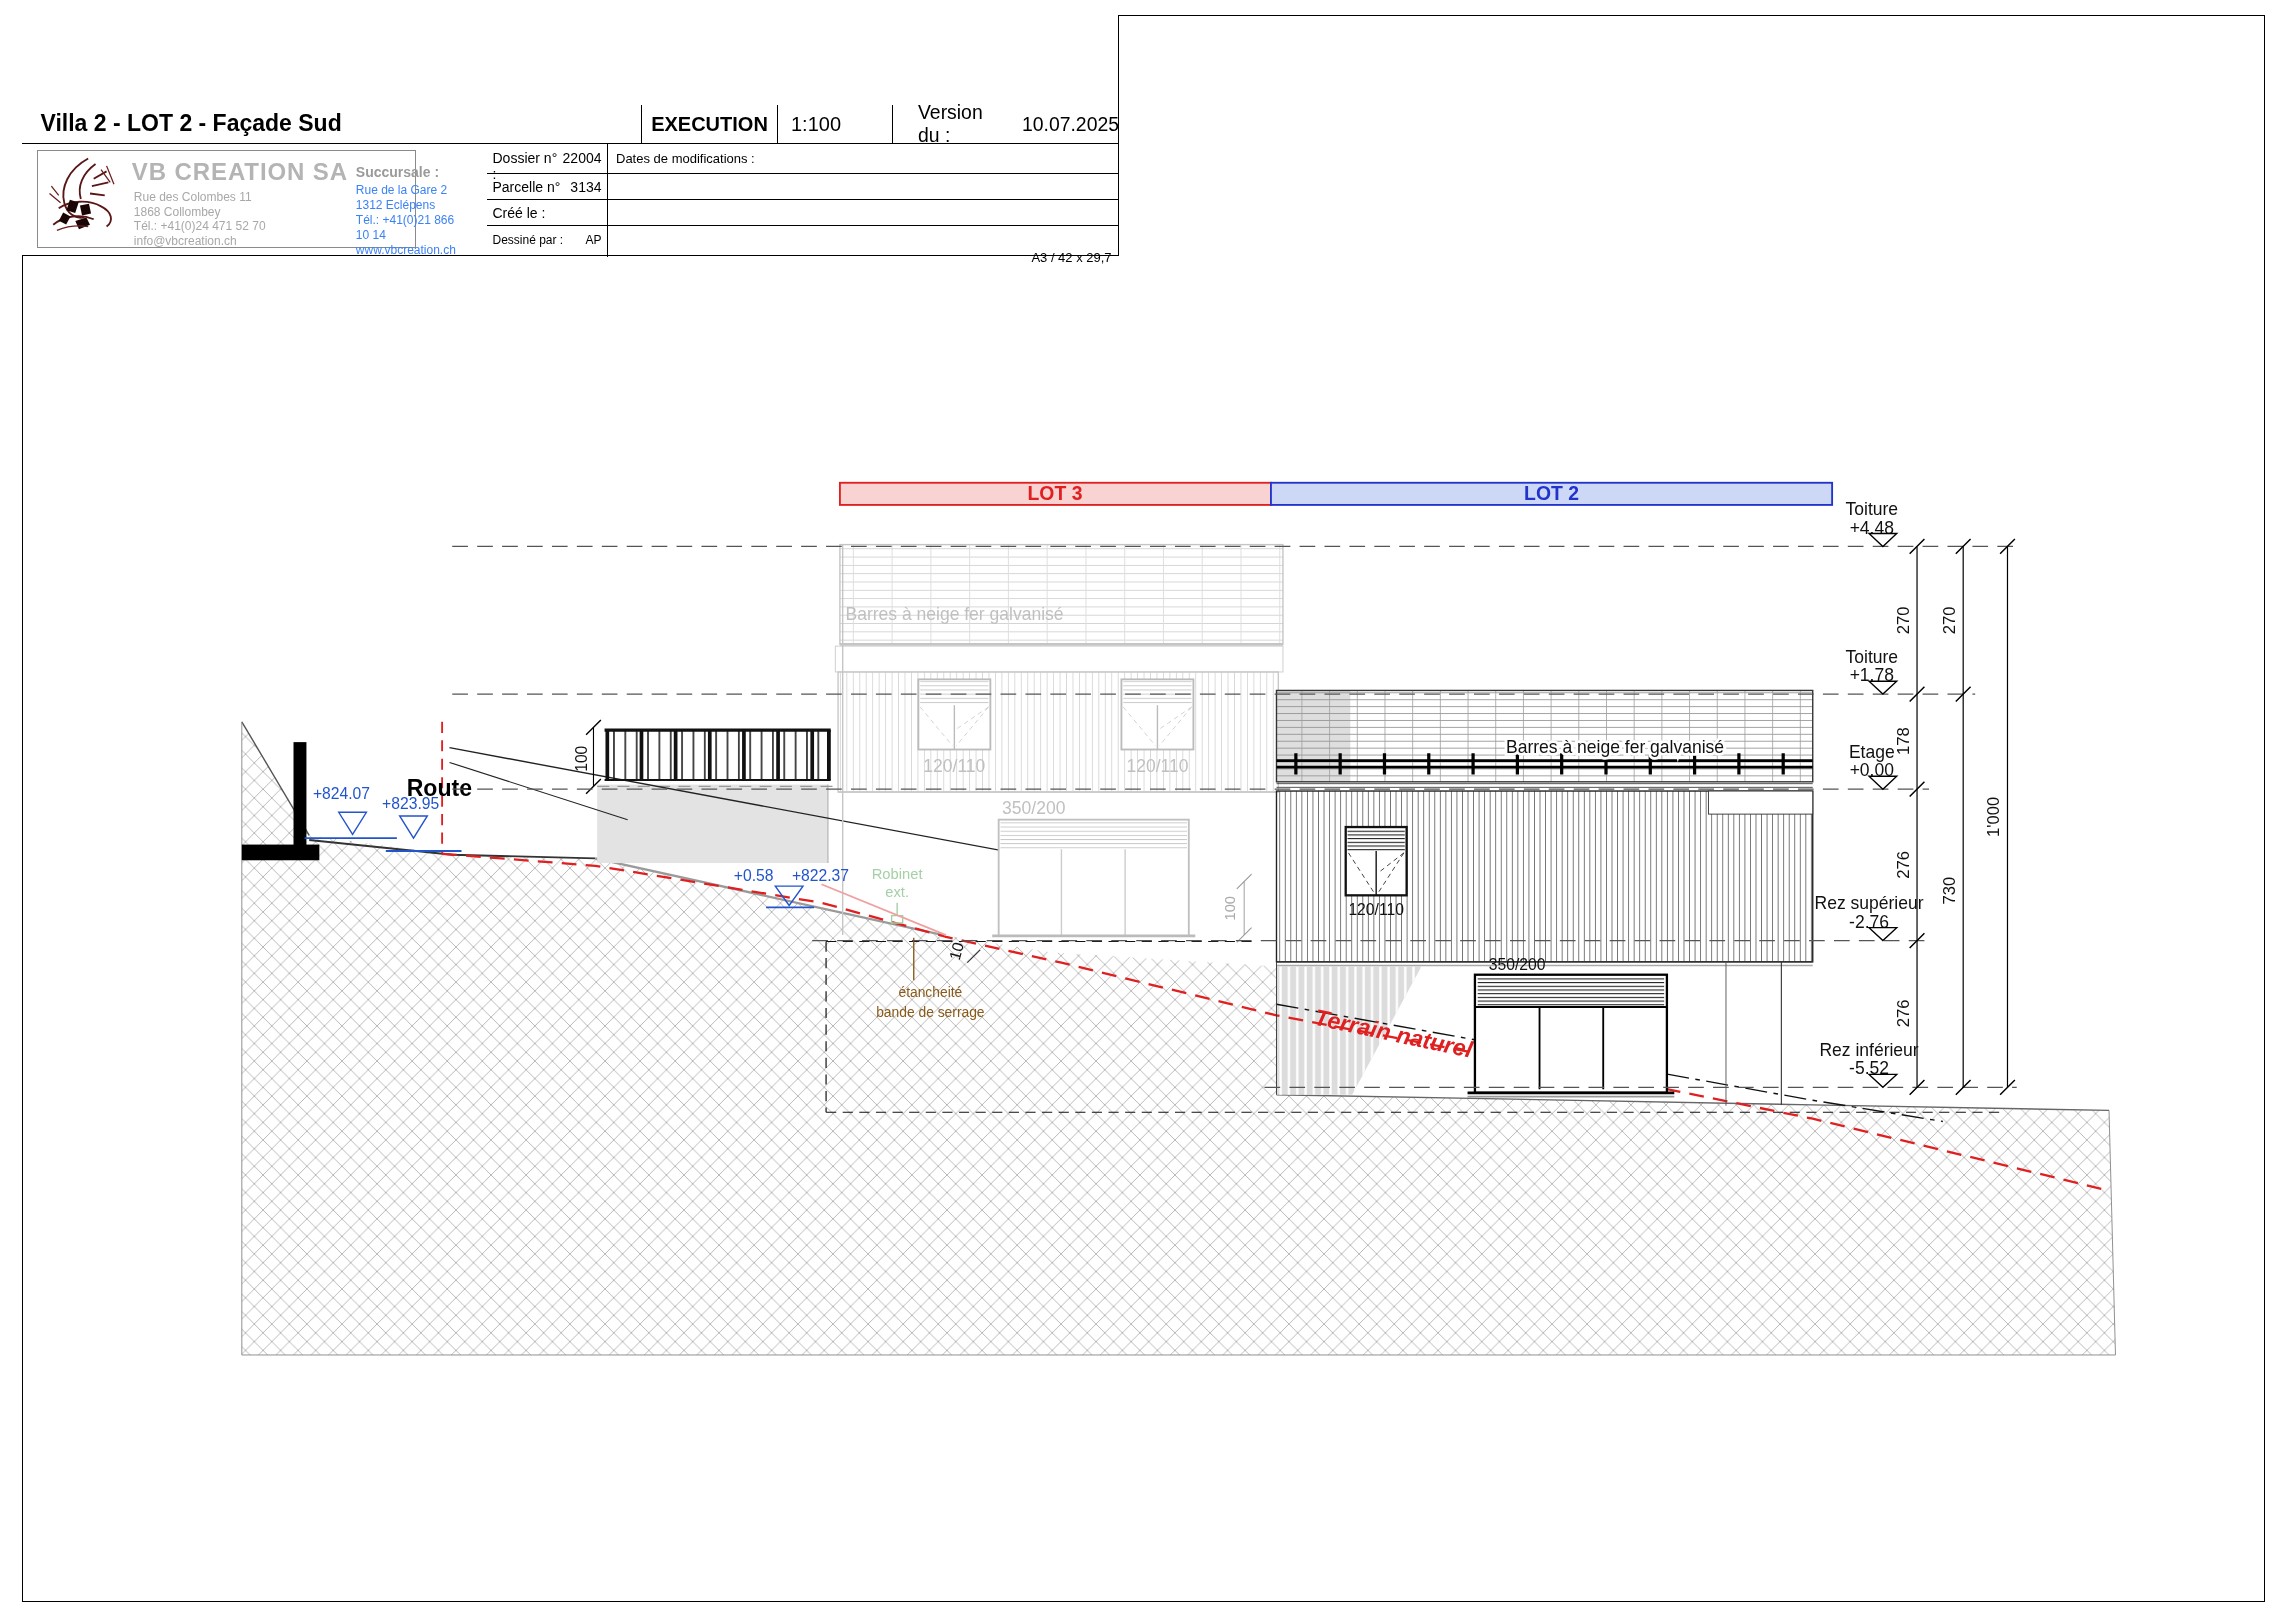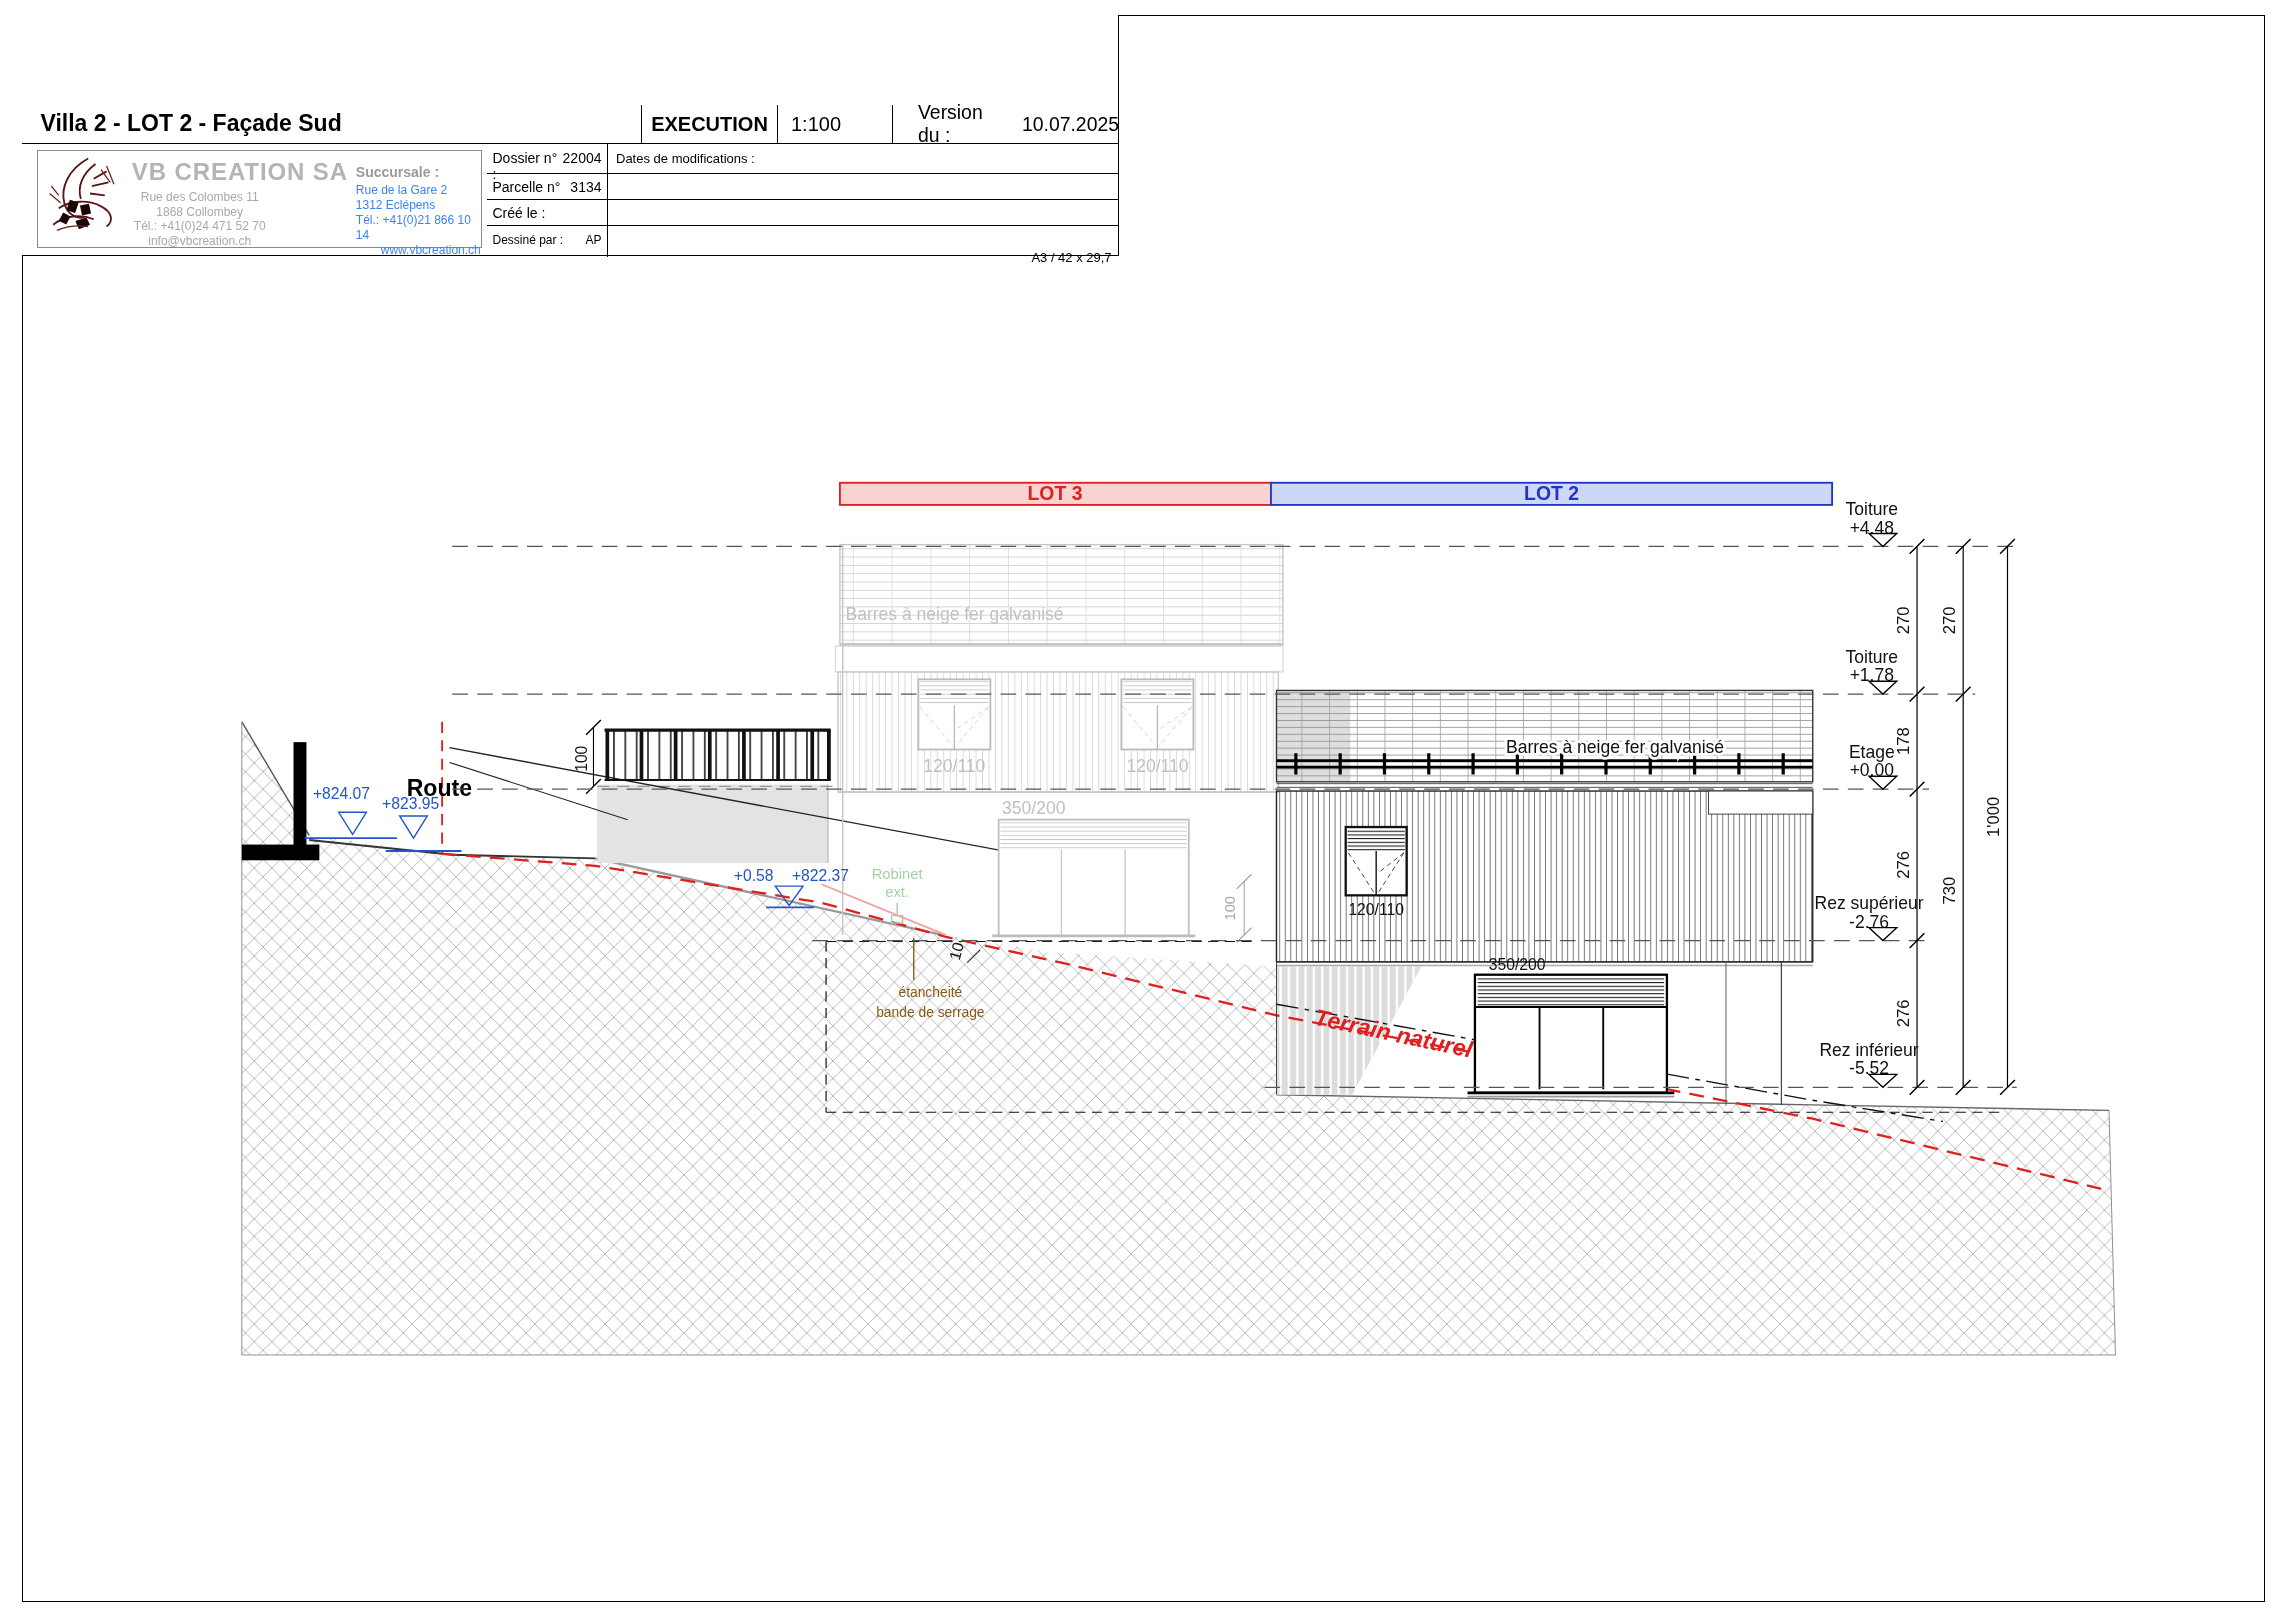--- a/index.html
+++ b/index.html
@@ -13,24 +13,24 @@
   .tb .project-subtitle{position:absolute;left:18.5px;top:61px;font-size:17.5px;font-weight:bold;}
   .tb .location{position:absolute;right:11px;top:57px;font-size:21px;font-weight:bold;}
   .tb .row2{position:absolute;left:0;top:90px;width:100%;height:39px;border-bottom:1.4px solid #000;box-sizing:border-box;}
   .tb .drawing-title{position:absolute;left:18.5px;top:5.5px;font-size:23px;font-weight:bold;}
   .cell{position:absolute;top:0;height:39px;border-left:1.4px solid #000;box-sizing:border-box;display:flex;align-items:center;}
   .cell-phase{left:619px;width:136px;justify-content:center;font-size:20px;font-weight:bold;}
   .cell-scale{left:755px;width:115px;padding-left:13px;font-size:20px;}
   .cell-version{left:870px;width:227px;padding-left:25px;font-size:19.4px;}
   .cell-version .gap{display:inline-block;width:14.8px;}
 
-  .logo-box{position:absolute;left:14.8px;top:135px;width:445px;height:98px;border:0.9px solid #8a8a8a;box-sizing:border-box;}
+  .logo-box{position:absolute;left:14.8px;top:135px;width:379px;height:98px;border:0.9px solid #8a8a8a;box-sizing:border-box;}
   .logo-art{position:absolute;left:1.8px;top:1.8px;width:89px;height:92px;}
   .company-name{position:absolute;left:94px;top:7.4px;font-size:24px;font-weight:bold;color:#b4b4b4;letter-spacing:0.9px;}
-  .company-lines{position:absolute;left:96px;top:39px;font-size:12px;color:#a8a8a8;line-height:14.8px;text-align:center;}
+  .company-lines{position:absolute;left:96px;top:39px;font-size:12px;color:#a8a8a8;line-height:14.8px;}
   .branch{position:absolute;left:306px;top:13px;margin-left:12px;}
   .branch .branch-label{font-size:14px;font-weight:bold;color:#9a9a9a;margin-bottom:3.7px;}
   .branch .b-lines{font-size:12px;color:#3b82f6;line-height:14.8px;}
   .branch .web{text-align:right;}
 
   .dossier{position:absolute;left:465px;top:128px;width:632px;height:128px;border-top:1.4px solid #000;box-sizing:border-box;}
   .dossier .vline{position:absolute;left:120px;top:0;width:0;height:113px;border-left:1.4px solid #000;}
   .dossier .hline{position:absolute;left:0;width:632px;height:0;border-top:1.4px solid #000;}
   .d-row{position:absolute;left:0;width:120px;display:flex;justify-content:space-between;box-sizing:border-box;padding:0 5.5px;}
   .d-label{font-size:14px;}

